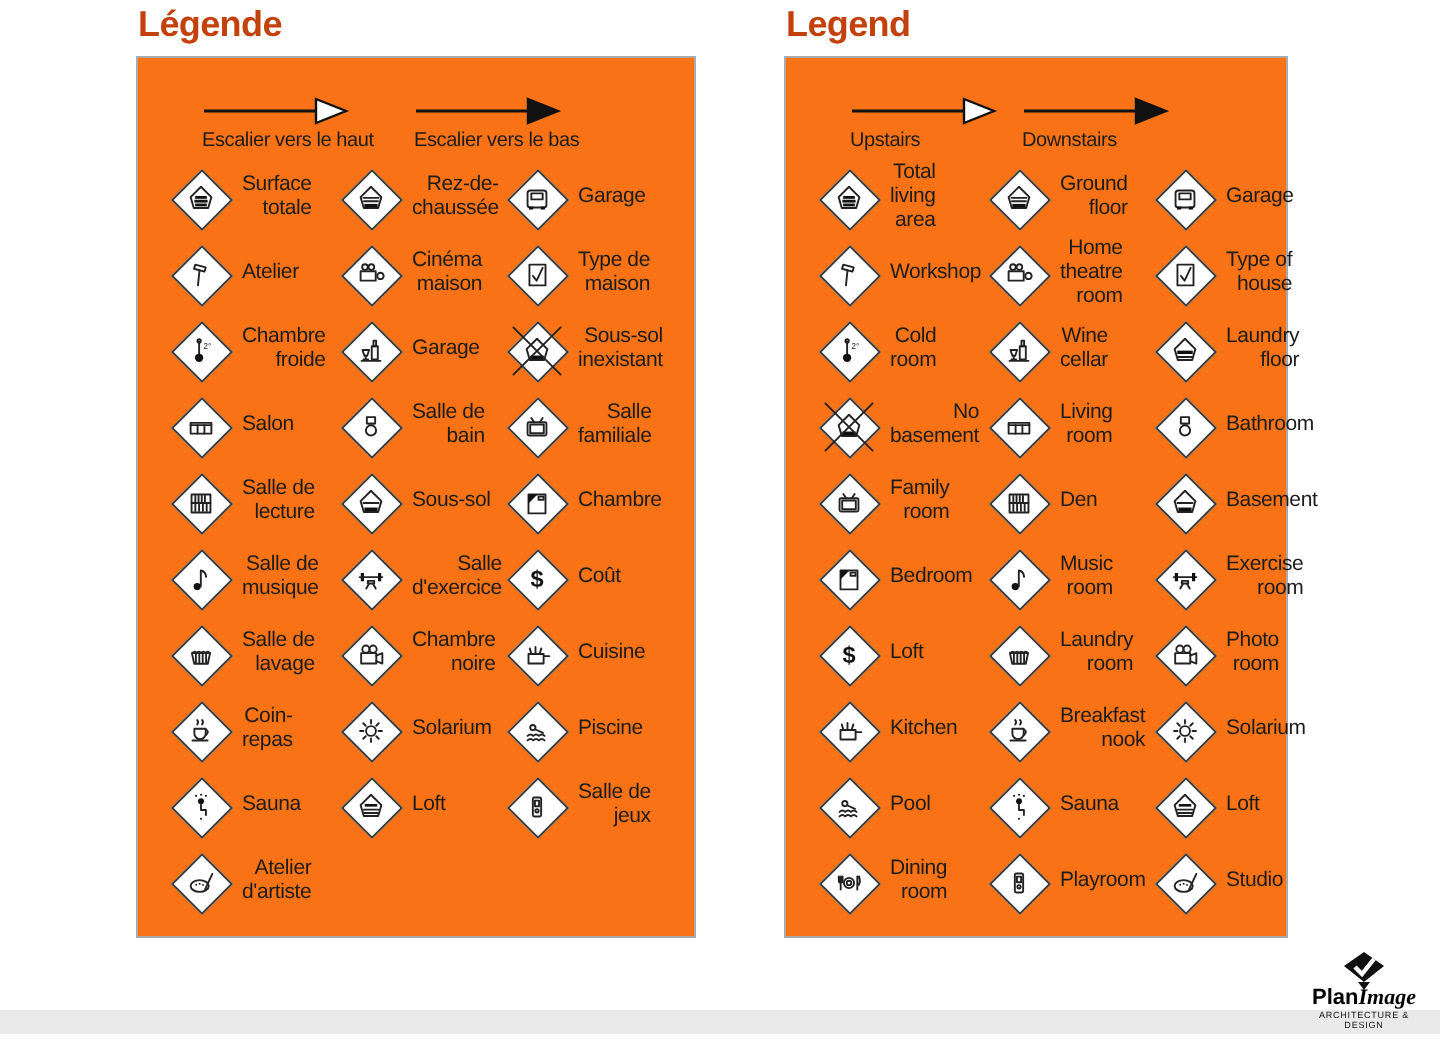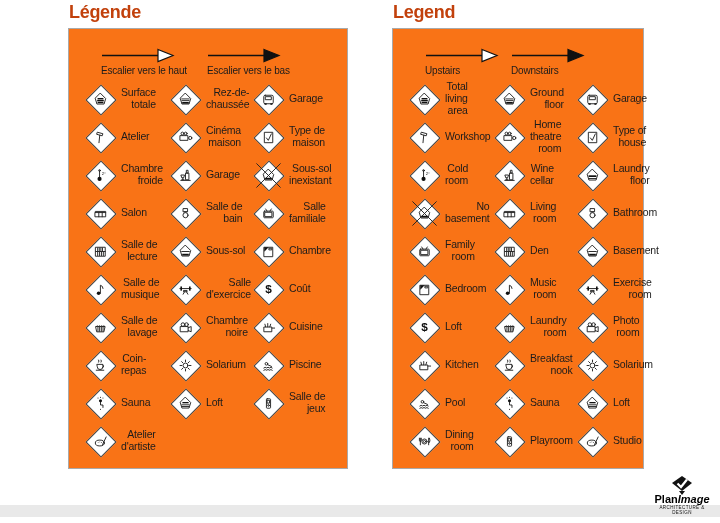--- a/index.html
+++ b/index.html
@@ -30,21 +30,21 @@
     stroke:#222;stroke-width:1;fill:none;stroke-linecap:round;stroke-linejoin:round;}
   .glyph .f{fill:#111;stroke:none;}
   .glyph .t{font-family:"Liberation Sans",sans-serif;font-weight:bold;fill:#111;stroke:none;}
   .glyph .ts{font-family:"Liberation Sans",sans-serif;font-size:4.5px;fill:#111;stroke:none;}
   .cell-label{font-size:10.5px;line-height:1.12;letter-spacing:-0.2px;margin-left:6px;
     white-space:pre-line;}
   .footer-bar{position:absolute;left:0;top:505px;width:720px;height:12px;background:#e9e9e9;}
   .logo{position:absolute;right:6px;top:474px;width:64px;text-align:center;}
   .logo-mark{display:block;margin:0 auto;}
   .logo-text{font-size:11px;font-weight:bold;color:#000;line-height:1;margin-top:-2px;}
-  .logo-text .it{font-style:italic;font-family:Liberation Sans, sans-serif;}
+  .logo-text .it{font-style:italic;font-family:Liberation Serif, serif;}
   .logo-sub{font-size:4.5px;letter-spacing:0.4px;color:#111;line-height:1;margin-top:1px;}
 </style>
 </head>
 <body>
 
 <div class="page">
 
   <div class="panel-wrap fr" style="left:68px">
     <h1 class="panel-title">Légende</h1>
     <div class="panel-box">

